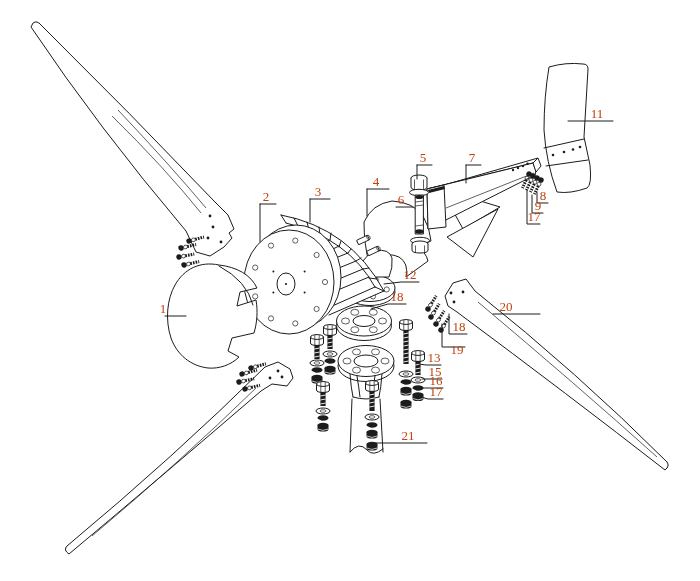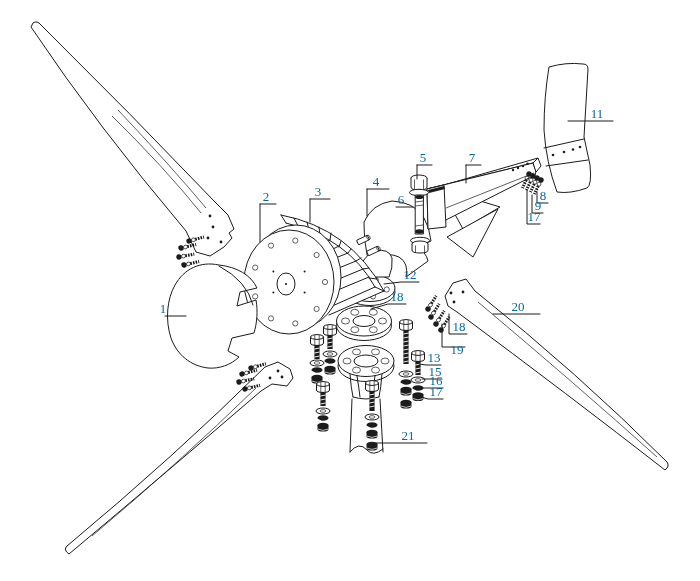--- a/index.html
+++ b/index.html
@@ -1,20 +1,20 @@
 <!DOCTYPE html>
 <html><head>
 <meta charset="utf-8">
 <style>
   html,body{margin:0;padding:0;background:#fff;}
   .stage{position:relative;width:700px;height:581px;background:#fff;overflow:hidden;
          font-family:"Liberation Serif", serif;}
   .stage svg{position:absolute;left:0;top:0;}
   .part-label{position:absolute;transform:translateX(-50%);
-              font:13px/14px "Liberation Serif", serif;color:#0369a1;white-space:nowrap;}
+              font:13px/14px "Liberation Serif", serif;color:#c2410c;white-space:nowrap;}
   svg .ln{stroke:#1c1c1c;stroke-width:1;fill:none;stroke-linecap:round;stroke-linejoin:round;}
   svg .w{stroke:#1c1c1c;stroke-width:1;fill:#ffffff;stroke-linejoin:round;}
   svg .d{fill:#1c1c1c;stroke:none;}
   svg .thin{stroke:#1c1c1c;stroke-width:.7;fill:none;}
 </style>
 </head>
 <body>
 
 <div class="stage">
 
@@ -324,16 +324,16 @@
 <div class="part-label" style="left:534px;top:210px">17</div>
 <div class="part-label" style="left:597px;top:107px">11</div>
 <div class="part-label" style="left:410px;top:268px">12</div>
 <div class="part-label" style="left:397px;top:290px">18</div>
 <div class="part-label" style="left:434px;top:351px">13</div>
 <div class="part-label" style="left:435px;top:365px">15</div>
 <div class="part-label" style="left:436px;top:374px">16</div>
 <div class="part-label" style="left:436px;top:385px">17</div>
 <div class="part-label" style="left:459px;top:320px">18</div>
 <div class="part-label" style="left:457px;top:343px">19</div>
-<div class="part-label" style="left:518px;top:300px">20</div>
+<div class="part-label" style="left:506px;top:300px">20</div>
 <div class="part-label" style="left:408px;top:429px">21</div>
 
 </div>
 
 </body></html>

